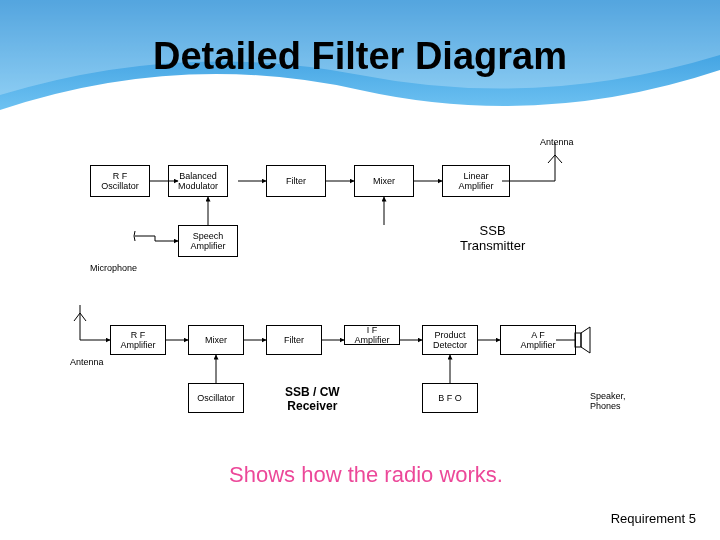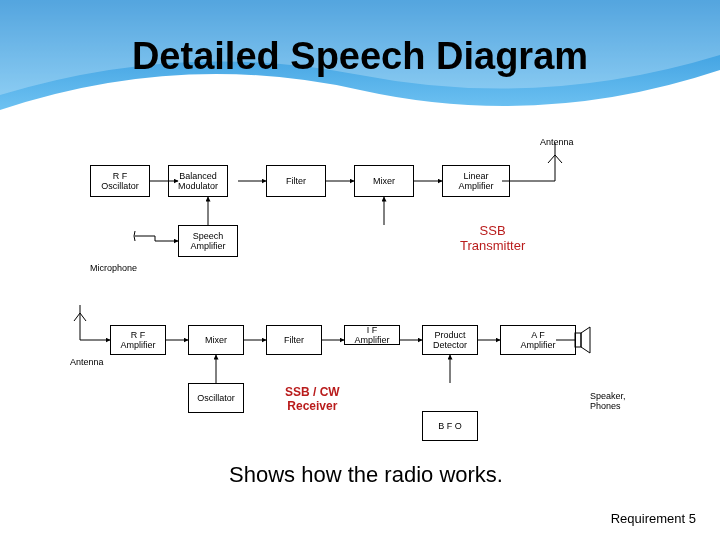--- a/index.html
+++ b/index.html
@@ -49,30 +49,30 @@
     line-height: 1.15;
   }
   .label {
     position: absolute;
     font-size: 9px;
     color: #000;
   }
   .label-lg {
     position: absolute;
     font-size: 13px;
-    color: #b91c1c;
+    color: #000000;
   }
   .caption {
     position: absolute;
     top: 462px;
     left: 0;
     width: 720px;
     text-align: center;
     font-size: 22px;
-    color: #000000;
+    color: #ec4899;
     padding-left: 12px;
   }
   .footer {
     position: absolute;
     bottom: 14px;
     right: 24px;
     font-size: 13px;
     color: #000;
   }
   svg.wires {
@@ -89,21 +89,21 @@
   <defs>
     <linearGradient id="g1" x1="0" y1="0" x2="0" y2="1">
       <stop offset="0" stop-color="#1b87d4"></stop>
       <stop offset="1" stop-color="#6ec2f2"></stop>
     </linearGradient>
   </defs>
   <path d="M0,0 L720,0 L720,70 Q540,130 360,90 Q180,50 0,110 Z" fill="url(#g1)"></path>
   <path d="M0,0 L720,0 L720,55 Q540,110 360,75 Q180,40 0,95 Z" fill="#ffffff" fill-opacity="0.25"></path>
 </svg>
 
-<h1 class="slide-title">Detailed Speech Diagram</h1>
+<h1 class="slide-title">Detailed Filter Diagram</h1>
 
 <div class="diagram-area">
 
   <div class="block" style="left: 30px; top: 30px; width: 60px; height: 32px; white-space: pre;">R F
 Oscillator</div>
   <div class="block" style="left: 108px; top: 30px; width: 60px; height: 32px; white-space: pre;">Balanced
 Modulator</div>
   <div class="block" style="left:206px; top:30px; width:60px; height:32px;">Filter</div>
   <div class="block" style="left:294px; top:30px; width:60px; height:32px;">Mixer</div>
   <div class="block" style="left: 382px; top: 30px; width: 68px; height: 32px; white-space: pre;">Linear
@@ -122,21 +122,21 @@
   <div class="block" style="left:128px; top:190px; width:56px; height:30px;">Mixer</div>
   <div class="block" style="left:206px; top:190px; width:56px; height:30px;">Filter</div>
   <div class="block" style="left: 284px; top: 190px; width: 56px; height: 20px; white-space: pre;">I F
 Amplifier</div>
   <div class="block" style="left: 362px; top: 190px; width: 56px; height: 30px; white-space: pre;">Product
 Detector</div>
   <div class="block" style="left: 440px; top: 190px; width: 76px; height: 30px; white-space: pre;">A F
 Amplifier</div>
 
   <div class="block" style="left:128px; top:248px; width:56px; height:30px;">Oscillator</div>
-  <div class="block" style="left:362px; top:248px; width:56px; height:30px;margin-top:28px;">B F O</div>
+  <div class="block" style="left:362px; top:248px; width:56px; height:30px;">B F O</div>
 
   <div class="label" style="left:10px; top:222px;">Antenna</div>
   <div class="label" style="left:530px; top:210px; white-space:pre;margin-top:46px;">Speaker,
 Phones</div>
   <div class="label-lg" style="left:225px; top:250px; white-space:pre; text-align:center; font-weight:bold; font-size:12px;">SSB / CW
 Receiver</div>
 
   <svg class="wires" viewBox="0 0 600 310">
     <defs>
       <marker id="arr" viewBox="0 0 10 10" refX="9" refY="5" markerWidth="5" markerHeight="5" orient="auto">

